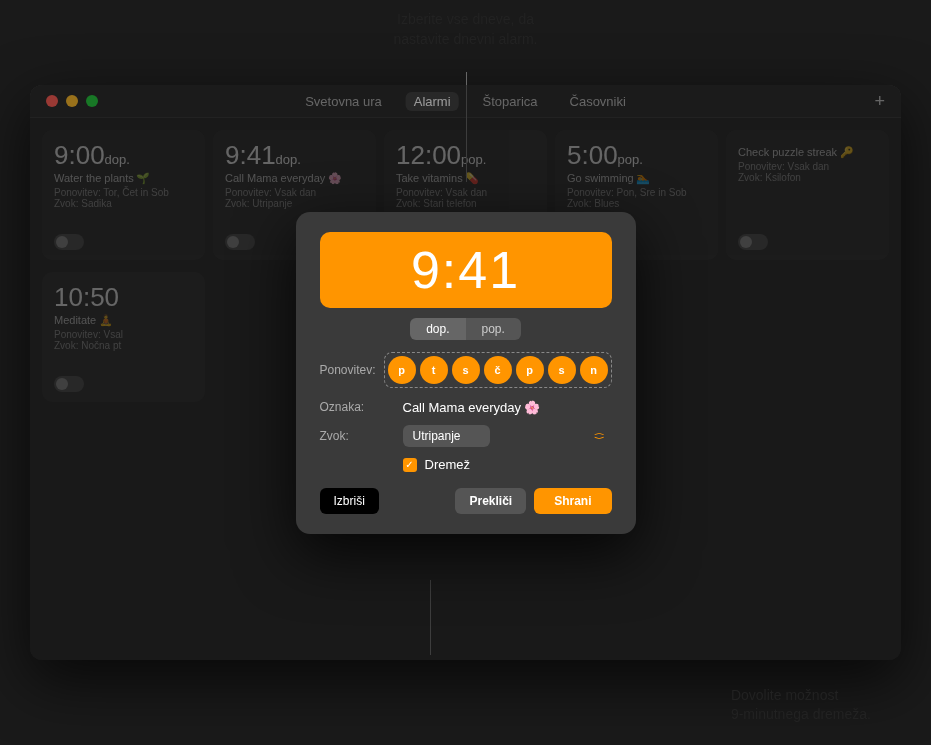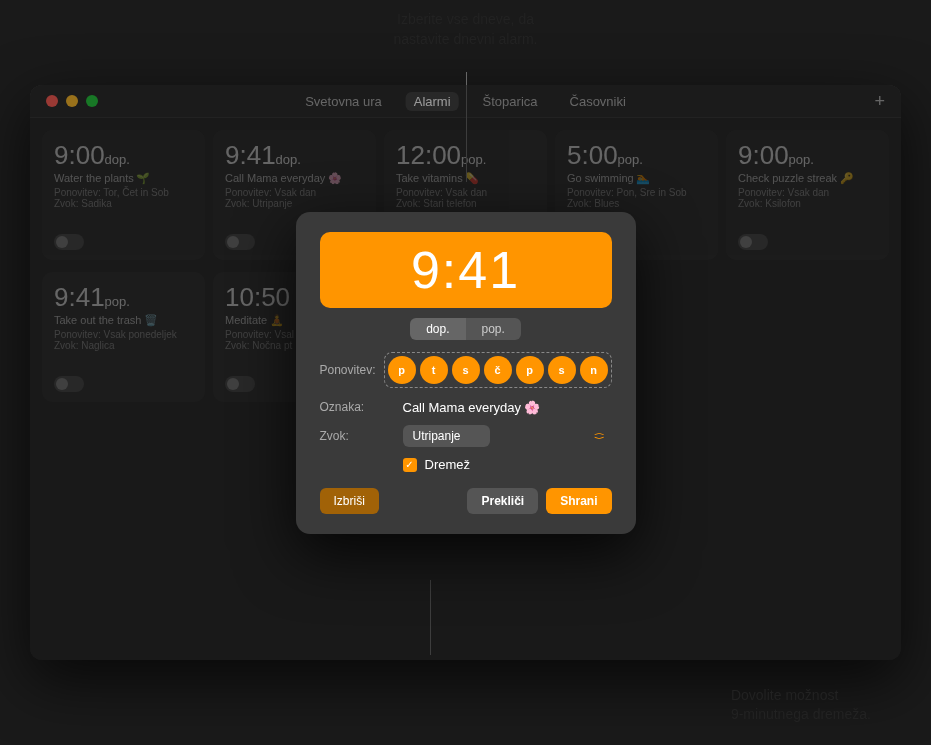--- a/index.html
+++ b/index.html
@@ -338,21 +338,21 @@
       cursor: pointer;
     }
 
     
     .dialog-buttons {
       display: flex;
       justify-content: space-between;
       align-items: center;
     }
     .btn-delete {
-      background: #a16207;
+      background: #000000;
       color: #fff;
       border: none;
       border-radius: 6px;
       padding: 6px 14px;
       font-size: 12px;
       cursor: pointer;
     }
     .btn-right {
       display: flex;
       gap: 8px;
@@ -365,21 +365,21 @@
       padding: 6px 14px;
       font-size: 12px;
       cursor: pointer;
       font-weight: bold;
     }
     .btn-save {
       background: #ff9500;
       color: #fff;
       border: none;
       border-radius: 6px;
-      padding: 6px 14px;
+      padding: 6px 20px;
       font-size: 12px;
       cursor: pointer;
       font-weight: 600;
     }
 
     
     .days-container-border {
       border: 1px dashed #888;
       border-radius: 8px;
       padding: 3px;
@@ -452,42 +452,30 @@
       <div class="alarm-time">
         <span>5:00</span><span class="period">pop.</span>
       </div>
       <div class="alarm-label">Go swimming 🏊</div>
       <div class="alarm-repeat">Ponovitev: Pon, Sre in Sob</div>
       <div class="alarm-sound">Zvok: Blues</div>
       <div class="alarm-toggle"></div>
     </div>
 
     <div class="alarm-card dimmed">
-      <div class="alarm-time">
-        <span>9:00</span><span class="period">pop.</span>
-      </div>
       <div class="alarm-label">Check puzzle streak 🔑</div>
       <div class="alarm-repeat">Ponovitev: Vsak dan</div>
       <div class="alarm-sound">Zvok: Ksilofon</div>
       <div class="alarm-toggle"></div>
     </div>
 
   </div>
 
   <div class="alarm-grid-bottom">
 
-    <div class="alarm-card dimmed">
-      <div class="alarm-time">
-        <span>9:41</span><span class="period">pop.</span>
-      </div>
-      <div class="alarm-label">Take out the trash 🗑️</div>
-      <div class="alarm-repeat">Ponovitev: Vsak ponedeljek</div>
-      <div class="alarm-sound">Zvok: Naglica</div>
-      <div class="alarm-toggle"></div>
-    </div>
 
     <div class="alarm-card dimmed">
       <div class="alarm-time">
         <span>10:50</span><span class="period"></span>
       </div>
       <div class="alarm-label">Meditate 🧘</div>
       <div class="alarm-repeat">Ponovitev: Vsal</div>
       <div class="alarm-sound">Zvok: Nočna pt</div>
       <div class="alarm-toggle"></div>
     </div>

